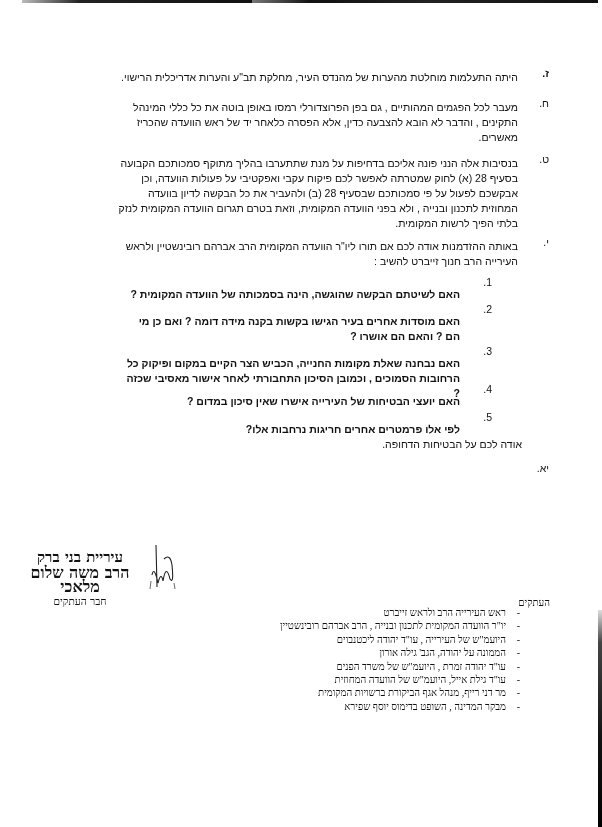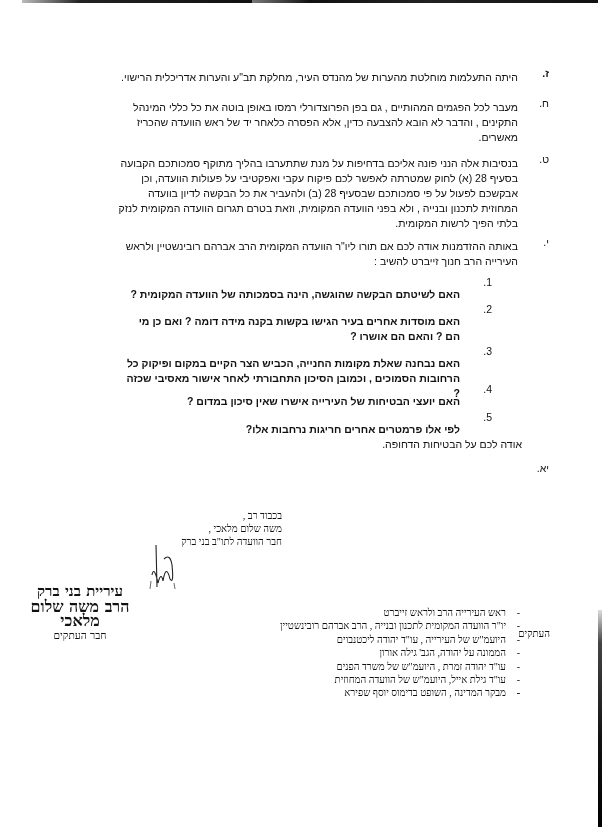--- a/index.html
+++ b/index.html
@@ -25,26 +25,26 @@
   .q .num { position: absolute; right: -20px; top: 0; }
   .q p { margin: 12px; font-weight: bold; }
   .bold { font-weight: bold; }
   .closing { position: absolute; right: 80px; top: 437px; width: 300px; text-align: right; }
   .closing .lbl { position: absolute; right: -27px; top: 16px; margin-top: 8px; }
 
   .sig-block { position: absolute; right: 320px; top: 509px; width: 130px; text-align: right; font-size: 10px; line-height: 13px; font-family: "Liberation Serif", serif; }
   .sig-block div { white-space: nowrap; }
 
   .stamp { position: absolute; left: 26px; top: 548px; width: 108px; text-align: center; direction: rtl; font-family: "DejaVu Serif", serif; }
-  .stamp .s1 { font-size: 15px; font-weight: bold; line-height: 18px; margin-top: 34px; }
+  .stamp .s1 { font-size: 15px; font-weight: bold; line-height: 18px; }
   .stamp .s2 { font-size: 16px; font-weight: bold; line-height: 14px; }
   .stamp .s3 { font-size: 10.5px; line-height: 14px; }
   .signature { position: absolute; left: 148px; top: 545px; width: 30px; height: 45px; }
 
-  .cc-title { position: absolute; right: 52px; top: 626px; font-size: 10px; font-family: "Liberation Serif", serif; }
+  .cc-title { position: absolute; right: 52px; top: 595px; font-size: 10px; font-family: "Liberation Serif", serif; }
   .cc-list { position: absolute; right: 82px; top: 606px; width: 330px; margin: 0; padding: 0; list-style: none; font-family: "Liberation Serif", serif; font-size: 10px; line-height: 13.4px; }
   .cc-list li { position: relative; padding-right: 14px; text-align: right; white-space: nowrap; }
   .cc-list li .dash { position: absolute; right: 0; top: 0; }
 </style>
 </head>
 <body>
 
 <div class="scan-top"></div>
 <div class="scan-right"></div>
 
@@ -89,41 +89,36 @@
   <div class="q" style="top:410px;">
     <span class="num">5.</span>
     <p>לפי אלו פרמטרים אחרים חריגות נרחבות אלו?</p>
   </div>
 
   <div class="closing">
     <span class="lbl">יא.</span>
     <span>אודה לכם על הבטיחות הדחופה.</span>
   </div>
 
-  <div class="sig-block">
-    <div>בכבוד רב ,</div>
-    <div>משה שלום מלאכי ,</div>
-    <div>חבר הוועדה לתו"ב בני ברק</div>
-  </div>
 
   <div class="stamp">
     <div class="s1">עיריית בני ברק</div>
     <div class="s2">הרב משה שלום מלאכי</div>
     <div class="s3">חבר העתקים</div>
   </div>
 
   <svg class="signature" viewBox="0 0 30 45">
     <path d="M8 0 L9 42 M4 30 Q6 20 10 38 Q13 26 15 36 Q18 18 22 34 Q26 40 24 20 Q22 8 16 14" fill="none" stroke="#222" stroke-width="1.1"></path>
     <path d="M2 44 L3 36 M27 44 L26 38" fill="none" stroke="#444" stroke-width="0.8"></path>
   </svg>
 
   <div class="cc-title">העתקים</div>
   <ul class="cc-list">
     <li><span class="dash">-</span><span>ראש העירייה הרב ולראש זייברט</span></li>
     <li><span class="dash">-</span><span>יו"ר הוועדה המקומית לתכנון ובנייה , הרב אברהם רובינשטיין</span></li>
     <li><span class="dash">-</span><span>היועמ"ש של העירייה , עו"ד יהודה ליכטנבוים</span></li>
     <li><span class="dash">-</span><span>הממונה על יהודה, הגב' גילה אורון</span></li>
     <li><span class="dash">-</span><span>עו"ד יהודה זמרת , היועמ"ש של משרד הפנים</span></li>
     <li><span class="dash">-</span><span>עו"ד גילת אייל, היועמ"ש של הוועדה המחוזית</span></li>
-    <li><span class="dash">-</span></li>
+    <li><span class="dash">-</span><span>מר דני רייף, מנהל אגף הביקורת ברשויות המקומית</span></li>
     <li><span class="dash">-</span><span>מבקר המדינה , השופט בדימוס יוסף שפירא</span></li>
   </ul>
 </div>
 
 </body></html>

